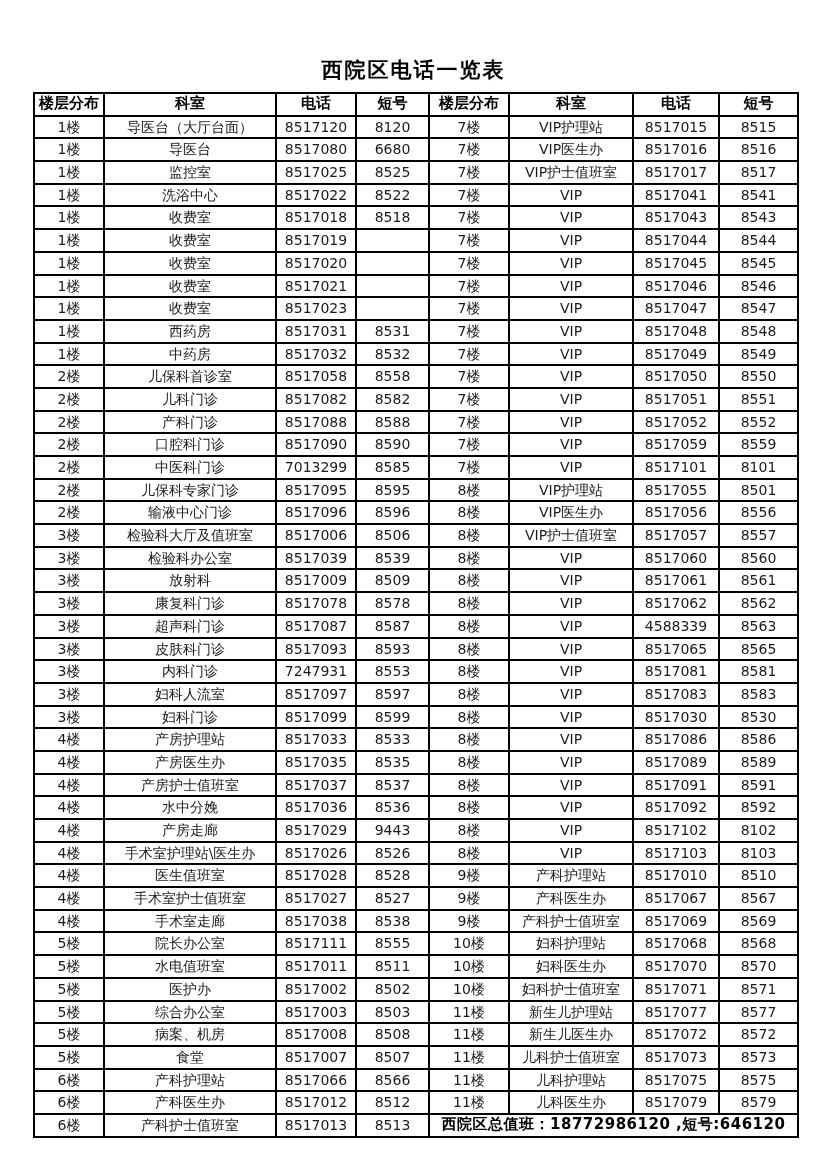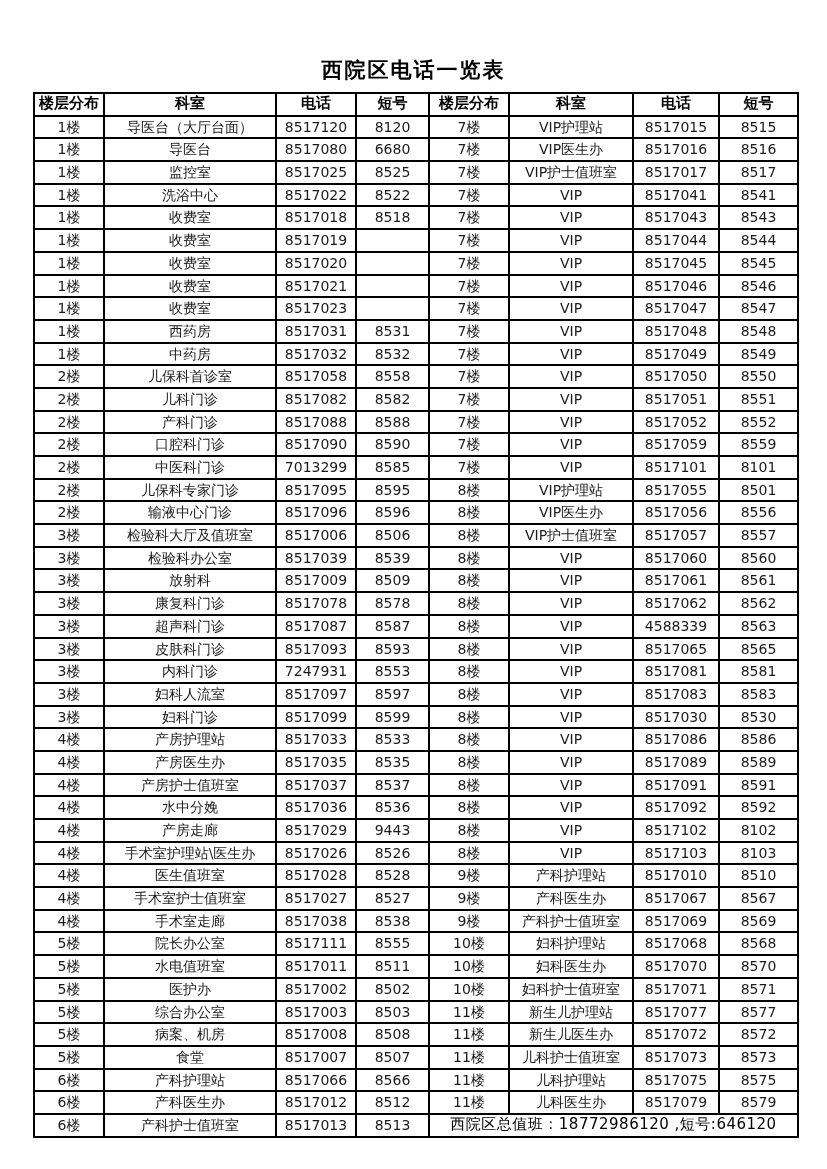--- a/index.html
+++ b/index.html
@@ -46,21 +46,21 @@
     color: #1a1a1a;
     white-space: nowrap;
     overflow: hidden;
   }
   .phone-table th {
     font-size: 15px;
     font-weight: bold;
     color: #000000;
   }
   .phone-table td.footer-cell {
-    font-weight: normal;
+    font-weight: bold;
     font-size: 15px;
     color: #000000;
     letter-spacing: 0.5px;
   }
 </style>
 </head>
 <body>
 
 <div class="page">
 

